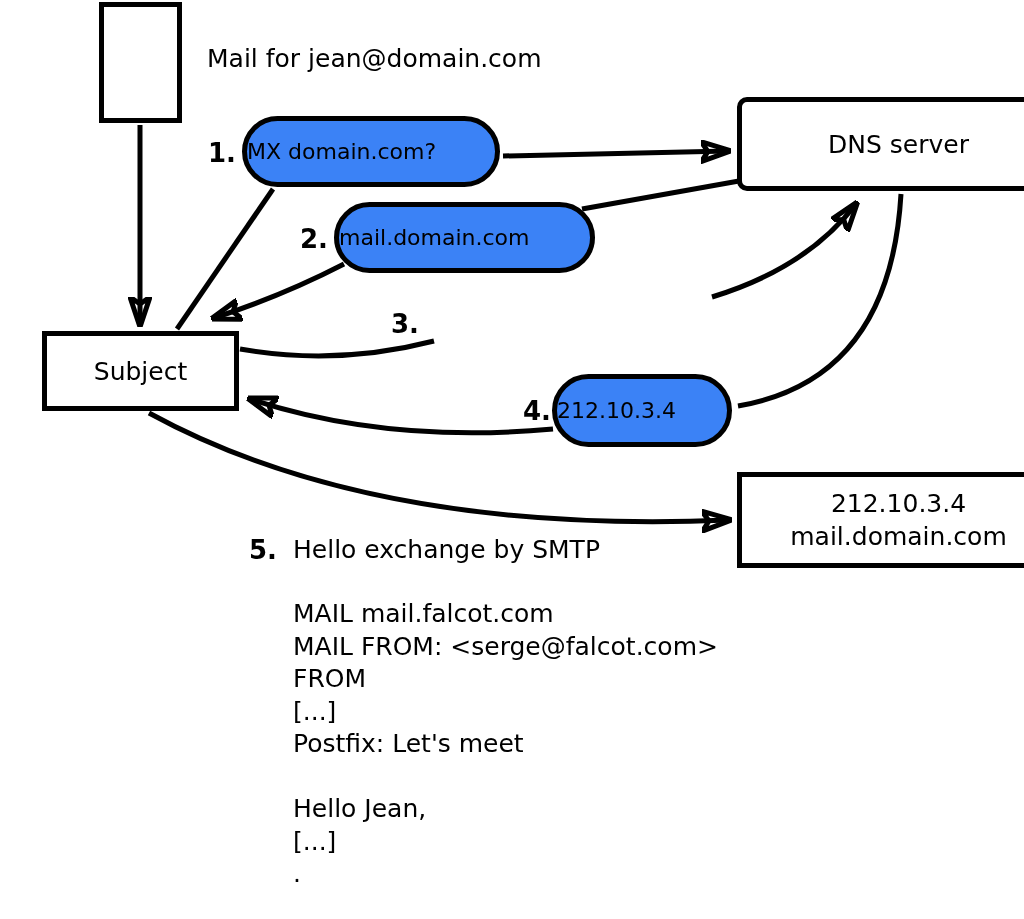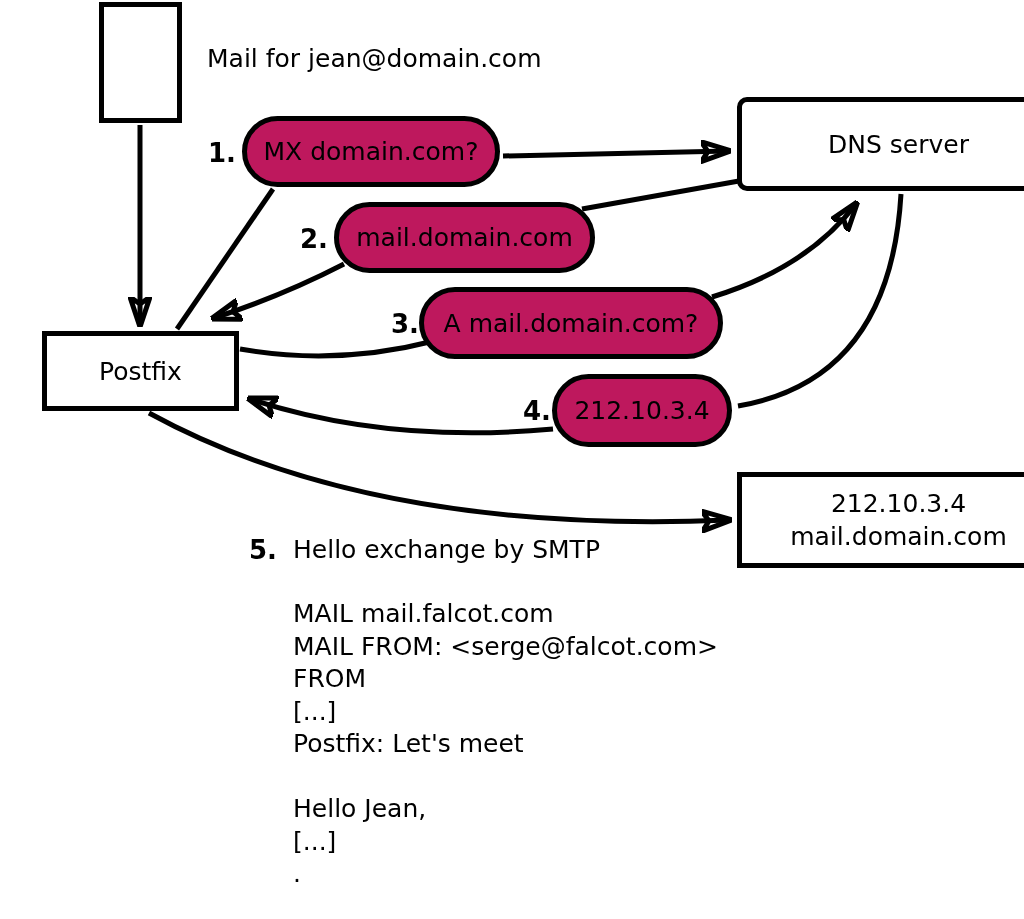--- a/index.html
+++ b/index.html
@@ -38,25 +38,24 @@
     justify-content: center;
     font-size: 25px;
     z-index: 2;
     text-align: center;
   }
   .pill {
     position: absolute;
     box-sizing: border-box;
     border: 5px solid #000000;
     border-radius: 40px;
-    background: #be185d;
+    background: #3b82f6;
     display: flex;
     align-items: center;
-    justify-content: center;
-    font-size: 25px;
+    font-size: 22px;
     z-index: 2;
     white-space: nowrap;
   }
   .stepnum {
     position: absolute;
     font-size: 26px;
     font-weight: bold;
     z-index: 3;
     white-space: nowrap;
   }
@@ -122,36 +121,33 @@
 
   <div id="envelope" class="box"></div>
 
   <div id="mail-note" class="freelabel">Mail for jean@domain.com</div>
 
   <div id="dns-box" class="box">
     <span>DNS server</span>
   </div>
 
   <div id="postfix-box" class="box">
-    <span>Postfix</span>
+    <span>Subject</span>
   </div>
 
   <div id="mailserver-box" class="box">
     <div>212.10.3.4</div>
     <div>mail.domain.com</div>
   </div>
 
   <div id="pill1" class="pill">
     <span>MX domain.com?</span>
   </div>
   <div id="pill2" class="pill">
     <span>mail.domain.com</span>
-  </div>
-  <div id="pill3" class="pill">
-    <span>A mail.domain.com?</span>
   </div>
   <div id="pill4" class="pill">
     <span>212.10.3.4</span>
   </div>
 
   <div id="num1" class="stepnum">1.</div>
   <div id="num2" class="stepnum">2.</div>
   <div id="num3" class="stepnum">3.</div>
   <div id="num4" class="stepnum">4.</div>
   <div id="num5" class="stepnum">5.</div>

